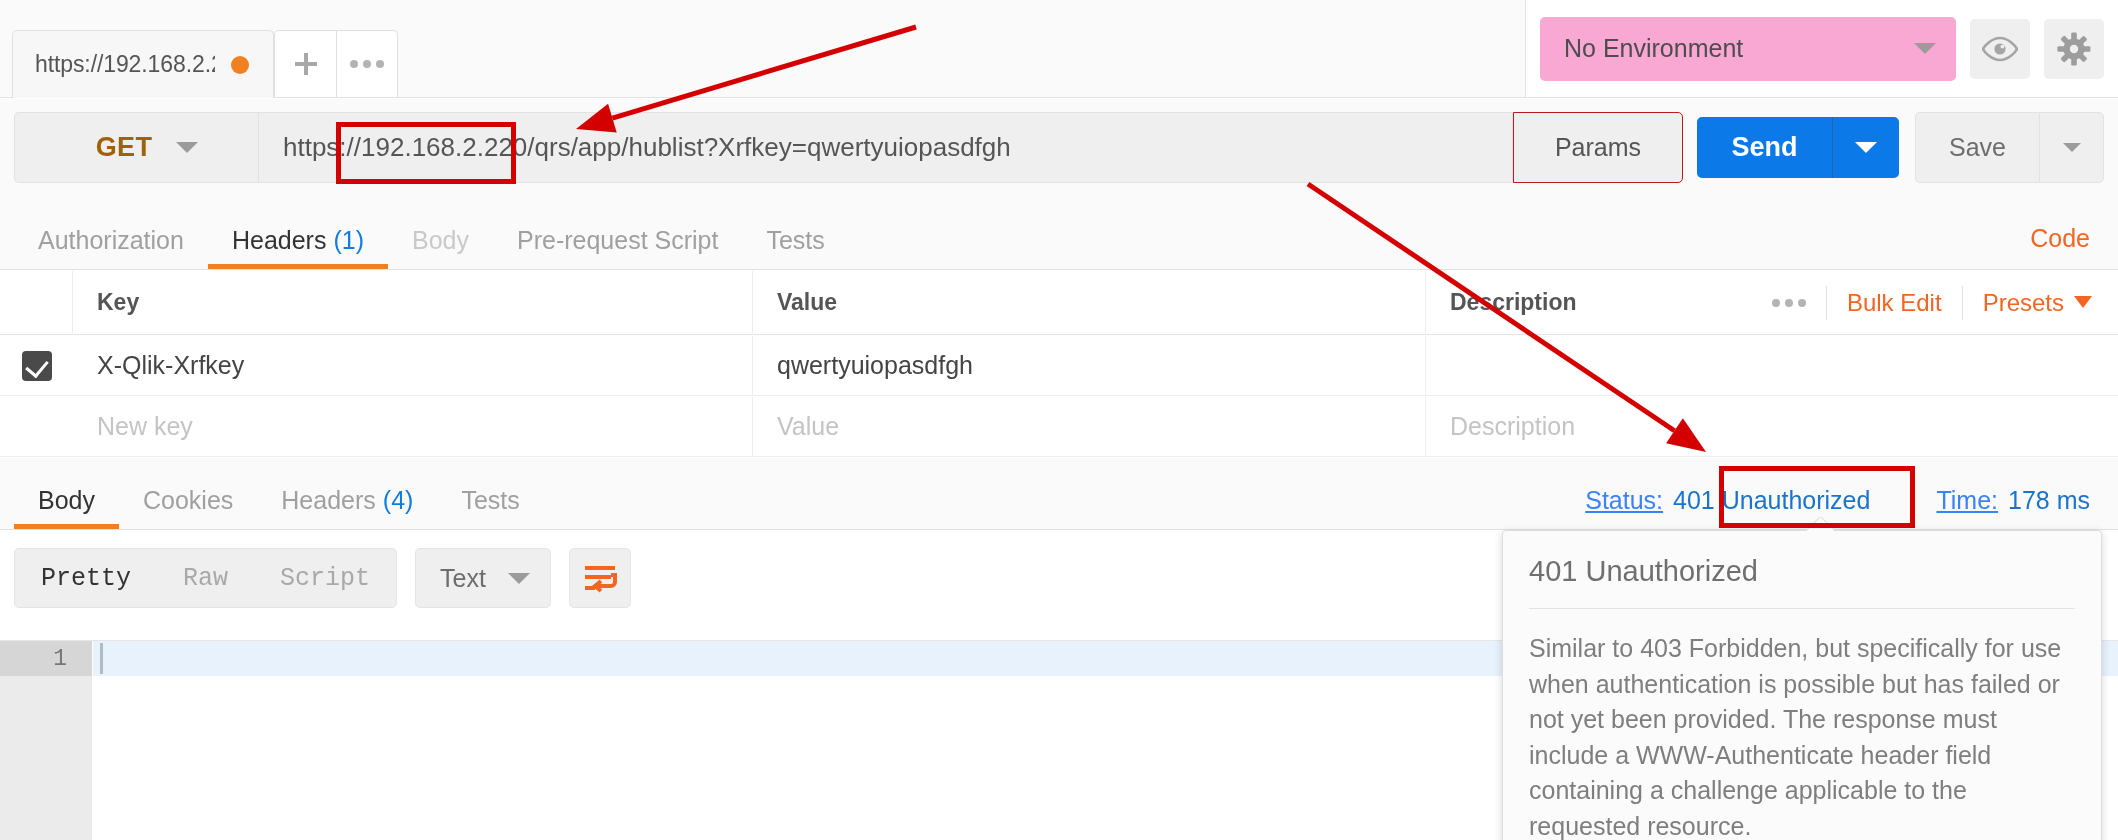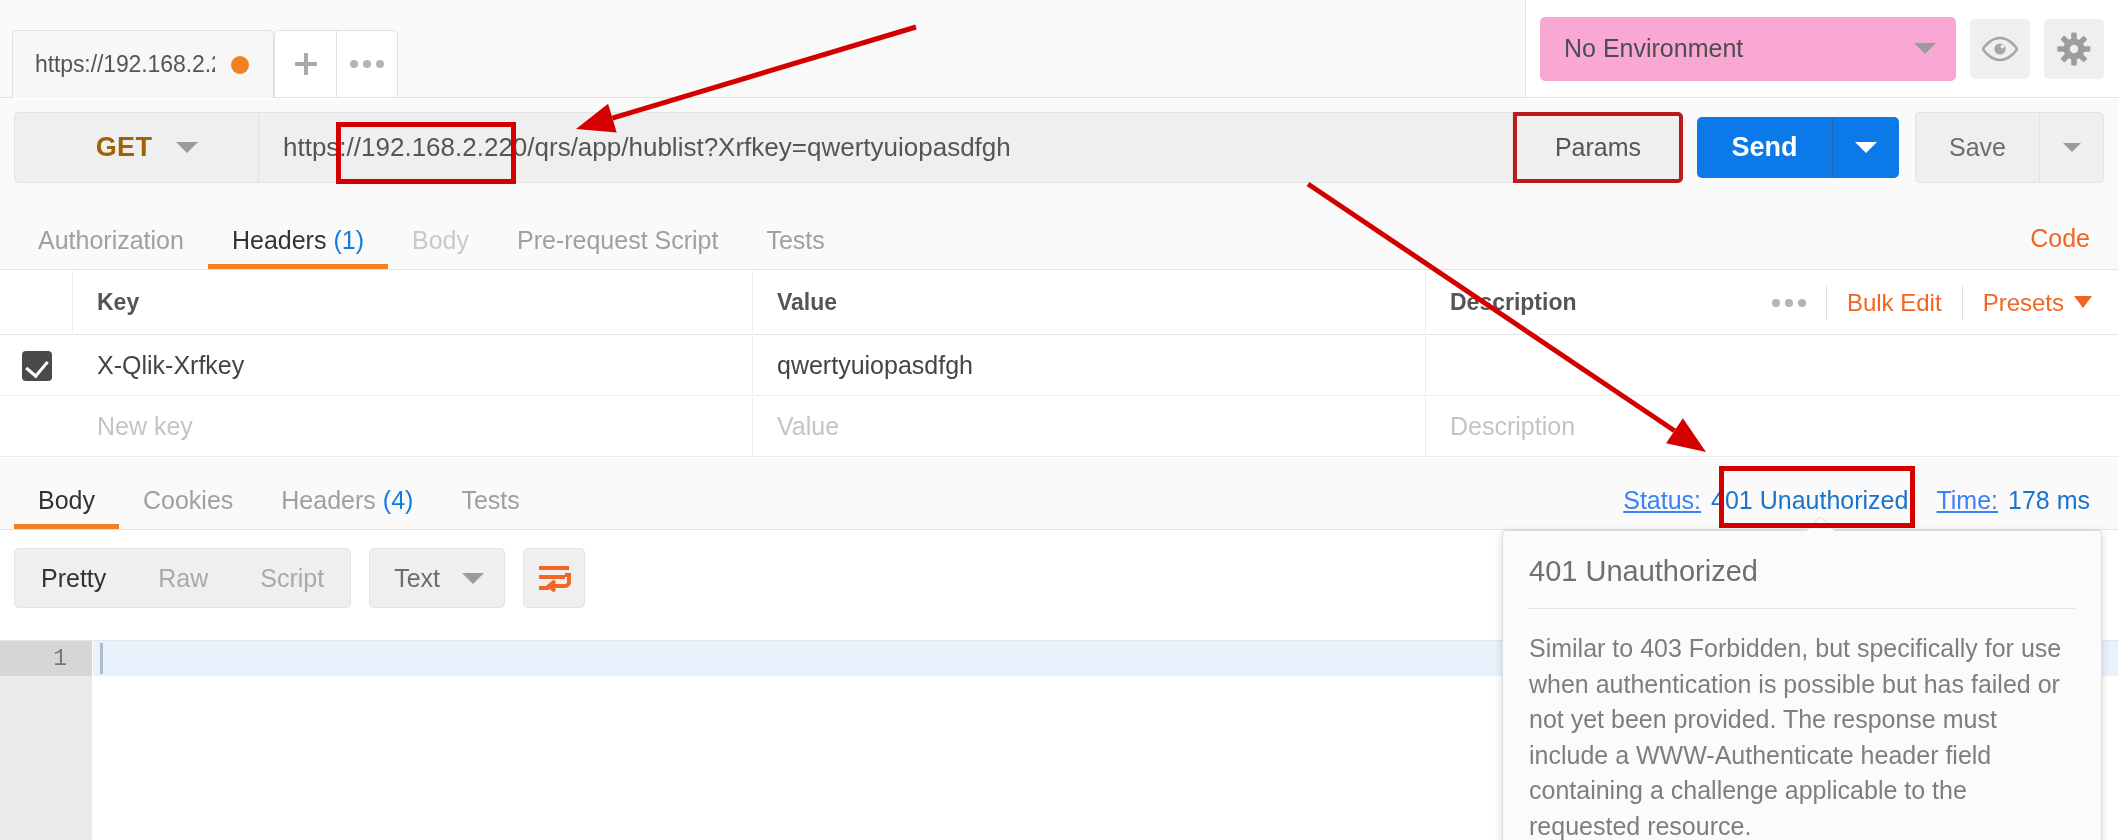--- a/index.html
+++ b/index.html
@@ -177,21 +177,21 @@
   }
   .url-text {
     font-size: 26px;
     color: #555555;
     white-space: nowrap;
   }
   .params-btn {
     width: 170px;
     height: 71px;
     background: #efefef;
-    border: 4px solid #b91c1c;
+    border: 1px solid #b91c1c;
     border-radius: 0 5px 5px 0;
     display: flex;
     align-items: center;
     justify-content: center;
     font-size: 25px;
     color: #555555;
     flex: none;
   }
   .send-group {
     display: flex;
@@ -396,20 +396,21 @@
     height: 60px;
     align-items: center;
   }
   .seg-item {
     padding: 0 26px;
     font-size: 25px;
     color: #a9a9a9;
     height: 43px;
     display: flex;
     align-items: center;
+    font-family: Liberation Mono, monospace;
   }
   .seg-item.active { color: #333333; }
   .fmt-select {
     height: 60px;
     background: #efefef;
     border: 1px solid #e4e4e4;
     border-radius: 5px;
     display: flex;
     align-items: center;
     gap: 22px;
@@ -665,21 +666,21 @@
   </div>
 
   <div class="respbar">
     <div class="rtab active first"><span>Body</span></div>
     <div class="rtab"><span>Cookies</span></div>
     <div class="rtab"><span>Headers</span><span class="count">(4)</span></div>
     <div class="rtab"><span>Tests</span></div>
     <div class="resp-right">
       <span class="meta-label">Status:</span>
       <span class="meta-val" style="margin-left:10px">401 Unauthorized</span>
-      <span class="meta-label" style="margin-left:28px">Time:</span>
+      <span class="meta-label" style="margin-left:66px">Time:</span>
       <span class="meta-val" style="margin-left:10px">178 ms</span>
     </div>
   </div>
 
   <div class="viewbar">
     <div class="seg">
       <span class="seg-item active">Pretty</span>
       <span class="seg-item">Raw</span>
       <span class="seg-item">Script</span>
     </div>

